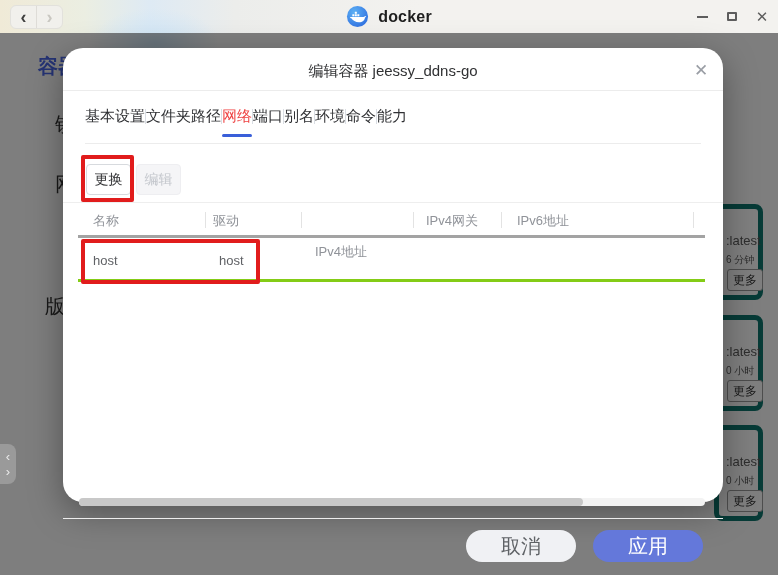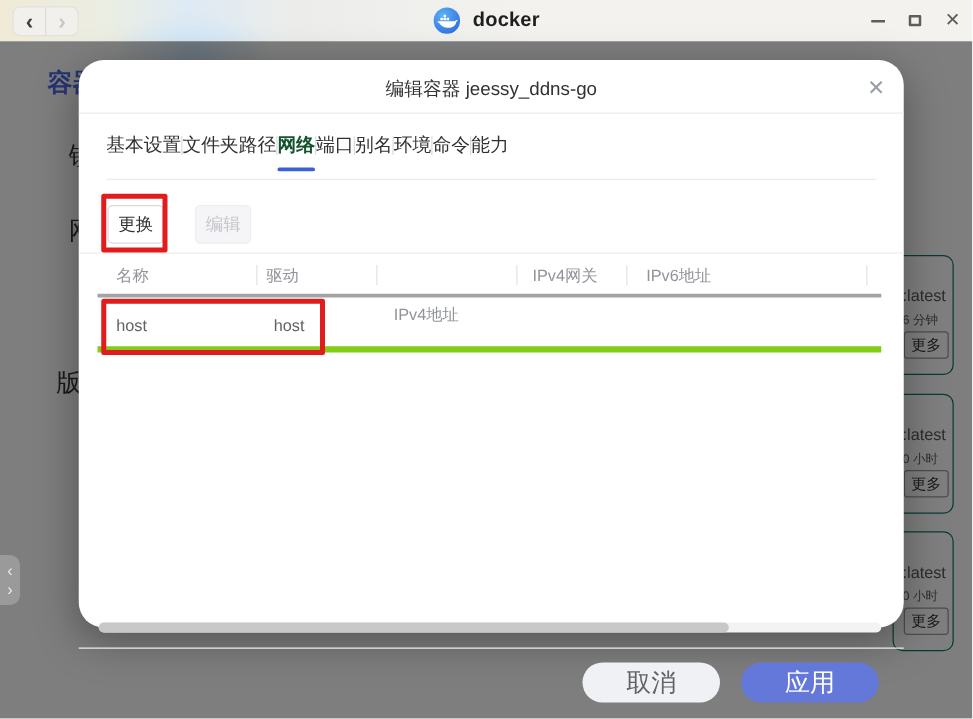--- a/index.html
+++ b/index.html
@@ -29,21 +29,21 @@
 
   
   .workspace { position:absolute; top:33px; left:0; width:778px; height:542px; background:#fff; }
   .bg-content { position:absolute; inset:0; background:#fdfdfc; }
   .blue-glow { position:absolute; left:90px; top:-25px; width:130px; height:70px; border-radius:50%;
     background:radial-gradient(closest-side,#cfe5f6,rgba(207,229,246,0)); }
   .side-label { position:absolute; font-size:20px; color:#333; white-space:nowrap; cursor:pointer; }
   .side-label.active { color:#4a66e8; font-weight:700; }
 
   .bg-card { position:absolute; left:714px; width:49px; height:96px; background:#ffffff;
-    border:1px solid #0f766e; border-radius:8px; }
+    border:5px solid #0f766e; border-radius:8px; }
   .bg-card .tag { position:absolute; left:7px; top:24px; font-size:13px; color:#5a5a5a; white-space:nowrap; }
   .bg-card .time { position:absolute; left:7px; top:44px; font-size:10px; color:#5a5a5a; white-space:nowrap; }
   .bg-card .more-btn { position:absolute; left:8px; top:60px; width:36px; height:22px;
     border:1px solid #9a9a9a; border-radius:3px; background:#fff; font-size:12px; color:#333;
     display:flex; align-items:center; justify-content:center; cursor:pointer; }
 
   .overlay { position:absolute; inset:0; background:rgba(0,0,0,0.5); }
 
   .edge-pager { position:absolute; left:0; top:411px; width:16px; height:40px;
     background:rgba(255,255,255,0.22); border-radius:0 8px 8px 0;
@@ -55,36 +55,36 @@
     border-radius:20px; box-shadow:0 10px 34px rgba(0,0,0,0.35); }
   .dlg-title { position:absolute; left:0; right:0; top:14px; text-align:center;
     font-size:15px; color:#303133; }
   .dlg-close { position:absolute; right:12px; top:13px; width:20px; height:20px;
     font-size:17px; line-height:20px; text-align:center; color:#9a9ea5; cursor:pointer; }
   .dlg-hdr-divider { position:absolute; left:0; right:0; top:42px; height:1px; background:#ececec; }
 
   .dlg-tabs { position:absolute; left:22px; right:22px; top:42px; height:54px;
     display:flex; align-items:center; border-bottom:1px solid #ececec; }
   .tab { position:relative; font-size:15px; color:#2f3033; font-weight:500; cursor:pointer; white-space:nowrap; }
-  .tab.active { font-weight:700; color:#14532d; }
+  .tab.active { font-weight:400; color:#ef4444; }
   .tab.active::after { content:""; position:absolute; left:0; right:0; bottom:-11px; height:3px;
     border-radius:2px; background:#3a5fd9; }
   .tab-sep { width:1px; height:15px; background:#d9dde3; }
 
   .toolbar-btn { position:absolute; top:116px; height:31px; width:45px; border-radius:4px;
     font-size:14px; display:flex; align-items:center; justify-content:center; cursor:pointer; }
   .btn-replace { left:23px; background:#fff; border:1px solid #d7dade; color:#303133; }
-  .btn-edit { left:73px; background:#f5f5f7; border:1px solid #eeeef1; color:#c3c6cc; cursor:default;margin-left:20px; }
+  .btn-edit { left:73px; background:#f5f5f7; border:1px solid #eeeef1; color:#c3c6cc; cursor:default; }
   .toolbar-divider { position:absolute; left:0; right:0; top:154px; height:1px; background:#eeeeee; }
 
   .net-table { position:absolute; left:15px; top:154px; width:627px; }
   .thead { position:relative; height:36px; border-bottom:3px solid #a3a3a3; }
   .th { position:absolute; top:10px; font-size:13px; color:#909399; white-space:nowrap; }
   .col-sep { position:absolute; top:10px; width:1px; height:16px; background:#e3e3e3; }
-  .trow { position:relative; height:44px; border-bottom:5px solid #84cc16; cursor:pointer; }
+  .trow { position:relative; height:44px; border-bottom:3px solid #84cc16; cursor:pointer; }
   .td { position:absolute; top:15px; font-size:13px; color:#606266; white-space:nowrap; }
 
   .annotation { position:absolute; border:4px solid #e11c1c; border-radius:2px; pointer-events:none; z-index:5; }
   .anno-replace { left:18px; top:107px; width:53px; height:47px; }
   .anno-row { left:18px; top:191px; width:179px; height:45px; }
 
   .hscroll { position:absolute; left:16px; top:450px; width:626px; height:8px;
     background:#f3f3f3; border-radius:4px; }
   .hscroll .thumb { position:absolute; left:0; top:0; width:504px; height:8px;
     background:#c8c8c8; border-radius:4px; cursor:pointer; }

